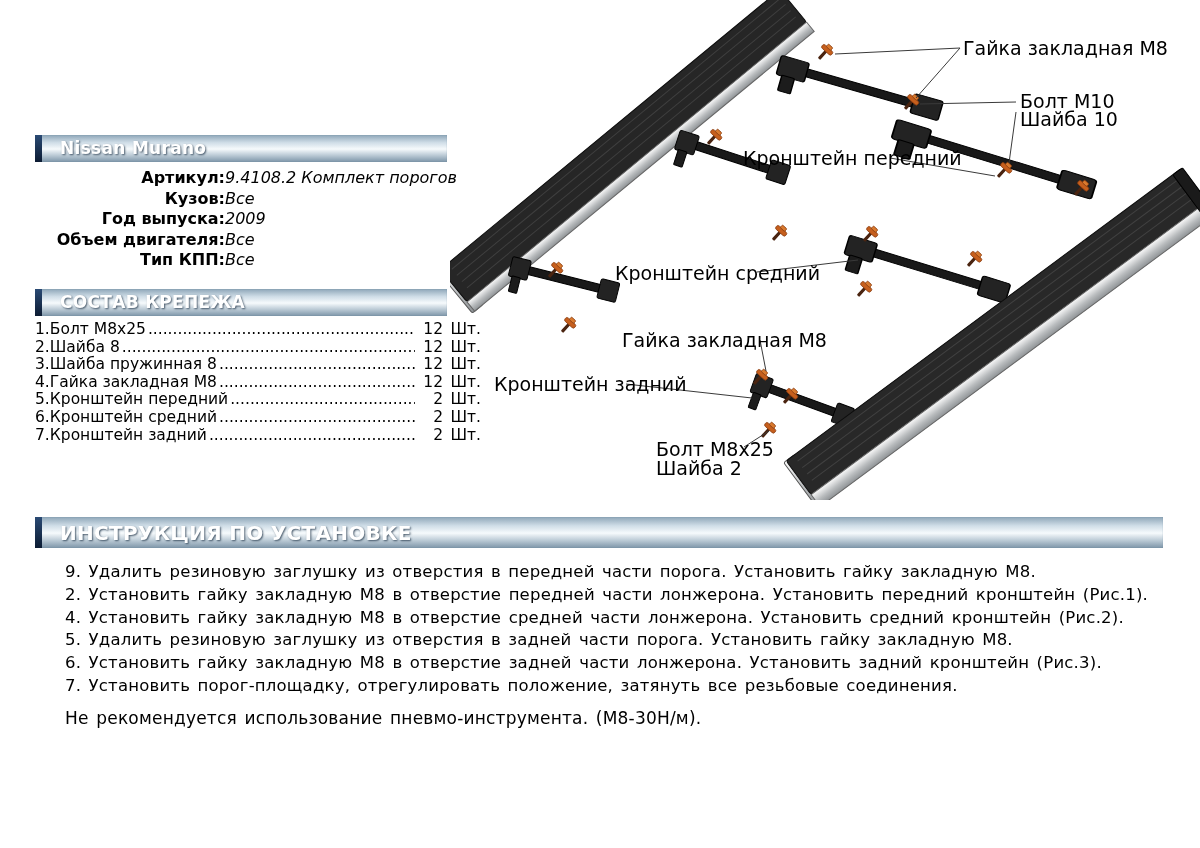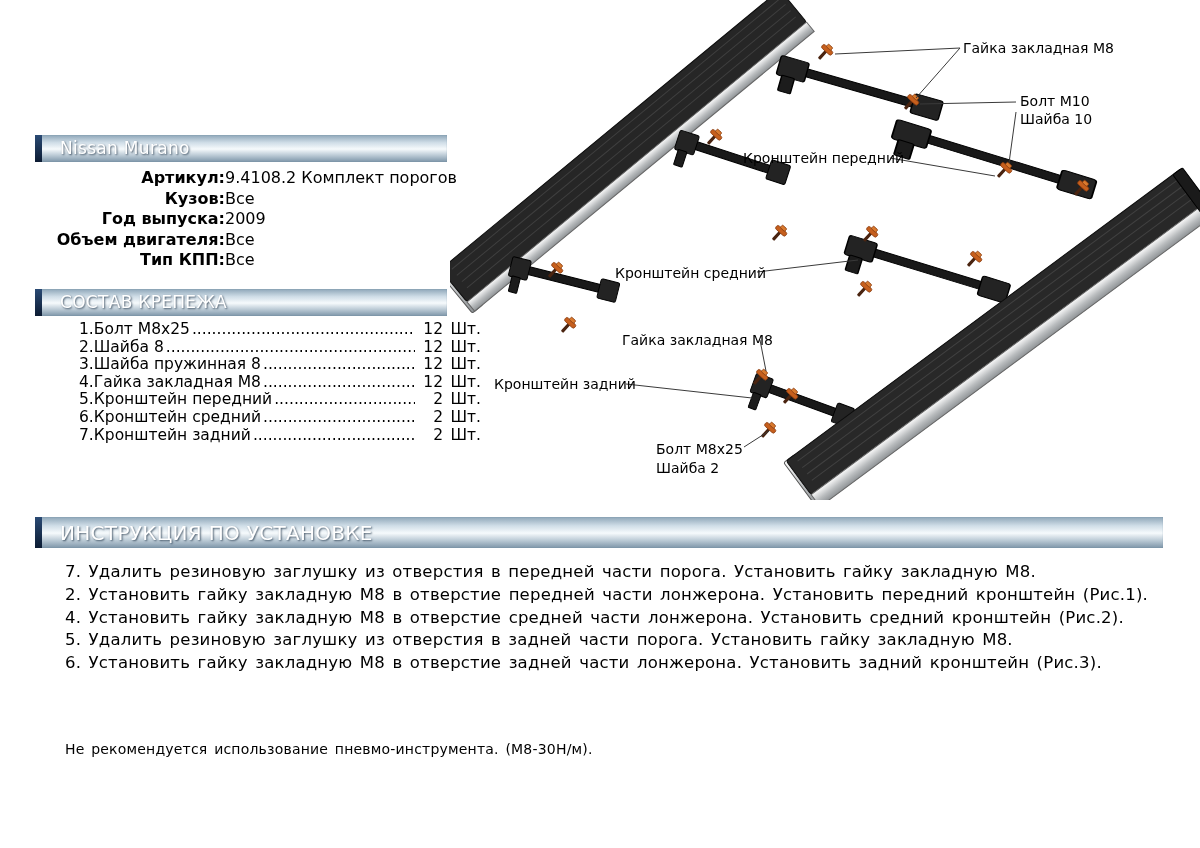--- a/index.html
+++ b/index.html
@@ -7,48 +7,48 @@
           font-family:"DejaVu Sans","Liberation Sans",sans-serif; color:#000; overflow:hidden; }
 
   
   .bar { position:absolute; left:35px;
          background:linear-gradient(180deg,#8ea6b8 0%,#cfdde7 28%,#f6fafc 52%,#bccbd6 75%,#7d95a8 100%);
          box-shadow: inset 0 0 1px #6b8296; }
   .bar::before { content:""; position:absolute; left:0; top:0; bottom:0; width:7px;
                  background:linear-gradient(180deg,#2a4a74,#0c1b32); }
   .bar-small { width:412px; height:27px; }
   .bar-large { width:1128px; height:31px; }
-  .bar-text { display:block; padding:3px 0 16px 25px; font-size:17px; font-weight:normal; color:#fff;
+  .bar-text { display:block; padding:3px 0 16px 25px; font-size:17px; font-weight:bold; color:#fff;
               text-shadow:1px 1px 2px rgba(35,55,75,.8); letter-spacing:.3px; white-space:nowrap; }
   .bar-large .bar-text { font-size:20px; padding-top:4px; }
 
   
   .specs { position:absolute; left:50px; top:168px; width:430px; }
   .spec-row { height:20.5px; display:flex; font-size:16px; line-height:20.5px;text-align:right; }
   .spec-label { font-weight:bold; width:175px; white-space:nowrap; }
-  .spec-value { white-space:nowrap; }
+  .spec-value { white-space:nowrap;font-style:italic; }
 
   
   .parts { position:absolute; left:35px; top:321px; width:446px; font-size:15.5px; }
-  .part-row { display:flex; align-items:flex-end; height:17.6px; line-height:17.6px;margin-left:44px; }
+  .part-row { display:flex; align-items:flex-end; height:17.6px; line-height:17.6px; }
   .part-name { white-space:nowrap; }
   .leader { flex:1; overflow:hidden; white-space:nowrap; margin:0 2px; }
   .leader::after { content:"..................................................................................."; }
   .part-qty { width:26px; text-align:right; }
   .part-unit { width:38px; text-align:right; }
 
   
   .illustration { position:absolute; left:450px; top:0; width:750px; height:500px; }
   .illustration svg { position:absolute; left:0; top:0; }
-  .diagram-label { position:absolute; font-size:14px; line-height:16px; white-space:nowrap; }
+  .diagram-label { position:absolute; font-size:19px; line-height:16px; white-space:nowrap; }
 
   
   .steps { position:absolute; left:65px; top:561px; width:1115px; font-size:16.5px; }
   .step { height:22.8px; line-height:22.8px; white-space:nowrap; letter-spacing:.2px; word-spacing:2px; }
-  .note { position:absolute; left:65px; top:741px; font-size:14px; letter-spacing:.2px; word-spacing:2px;text-align:center; }
+  .note { position:absolute; left:65px; top:708px; font-size:17px; letter-spacing:.2px; word-spacing:2px;text-align:center; }
 </style>
 </head>
 <body>
 
 <div class="page">
 
   <div class="bar bar-small" style="top:135px">
     <span class="bar-text">Nissan Murano</span>
   </div>
 
@@ -214,22 +214,23 @@
     <div class="diagram-label" style="left:44px;  top:376px">Кронштейн задний</div>
     <div class="diagram-label" style="left:206px; top:441px">Болт М8х25</div>
     <div class="diagram-label" style="left:206px; top:460px">Шайба 2</div>
   </div>
 
   <div class="bar bar-large" style="top:517px">
     <span class="bar-text">ИНСТРУКЦИЯ ПО УСТАНОВКЕ</span>
   </div>
 
   <div class="steps">
-    <div class="step">7. Удалить резиновую заглушку из отверстия в передней части порога. Установить гайку закладную М8.</div>
+    <div class="step">9. Удалить резиновую заглушку из отверстия в передней части порога. Установить гайку закладную М8.</div>
     <div class="step">2. Установить гайку закладную М8 в отверстие передней части лонжерона. Установить передний кронштейн (Рис.1).</div>
     <div class="step">4. Установить гайку закладную М8 в отверстие средней части лонжерона. Установить средний кронштейн (Рис.2).</div>
     <div class="step">5. Удалить резиновую заглушку из отверстия в задней части порога. Установить гайку закладную М8.</div>
     <div class="step">6. Установить гайку закладную М8 в отверстие задней части лонжерона. Установить задний кронштейн (Рис.3).</div>
+    <div class="step">7. Установить порог-площадку, отрегулировать положение, затянуть все резьбовые соединения.</div>
   </div>
 
   <div class="note">Не рекомендуется использование пневмо-инструмента. (М8-30Н/м).</div>
 
 </div>
 
 </body></html>

